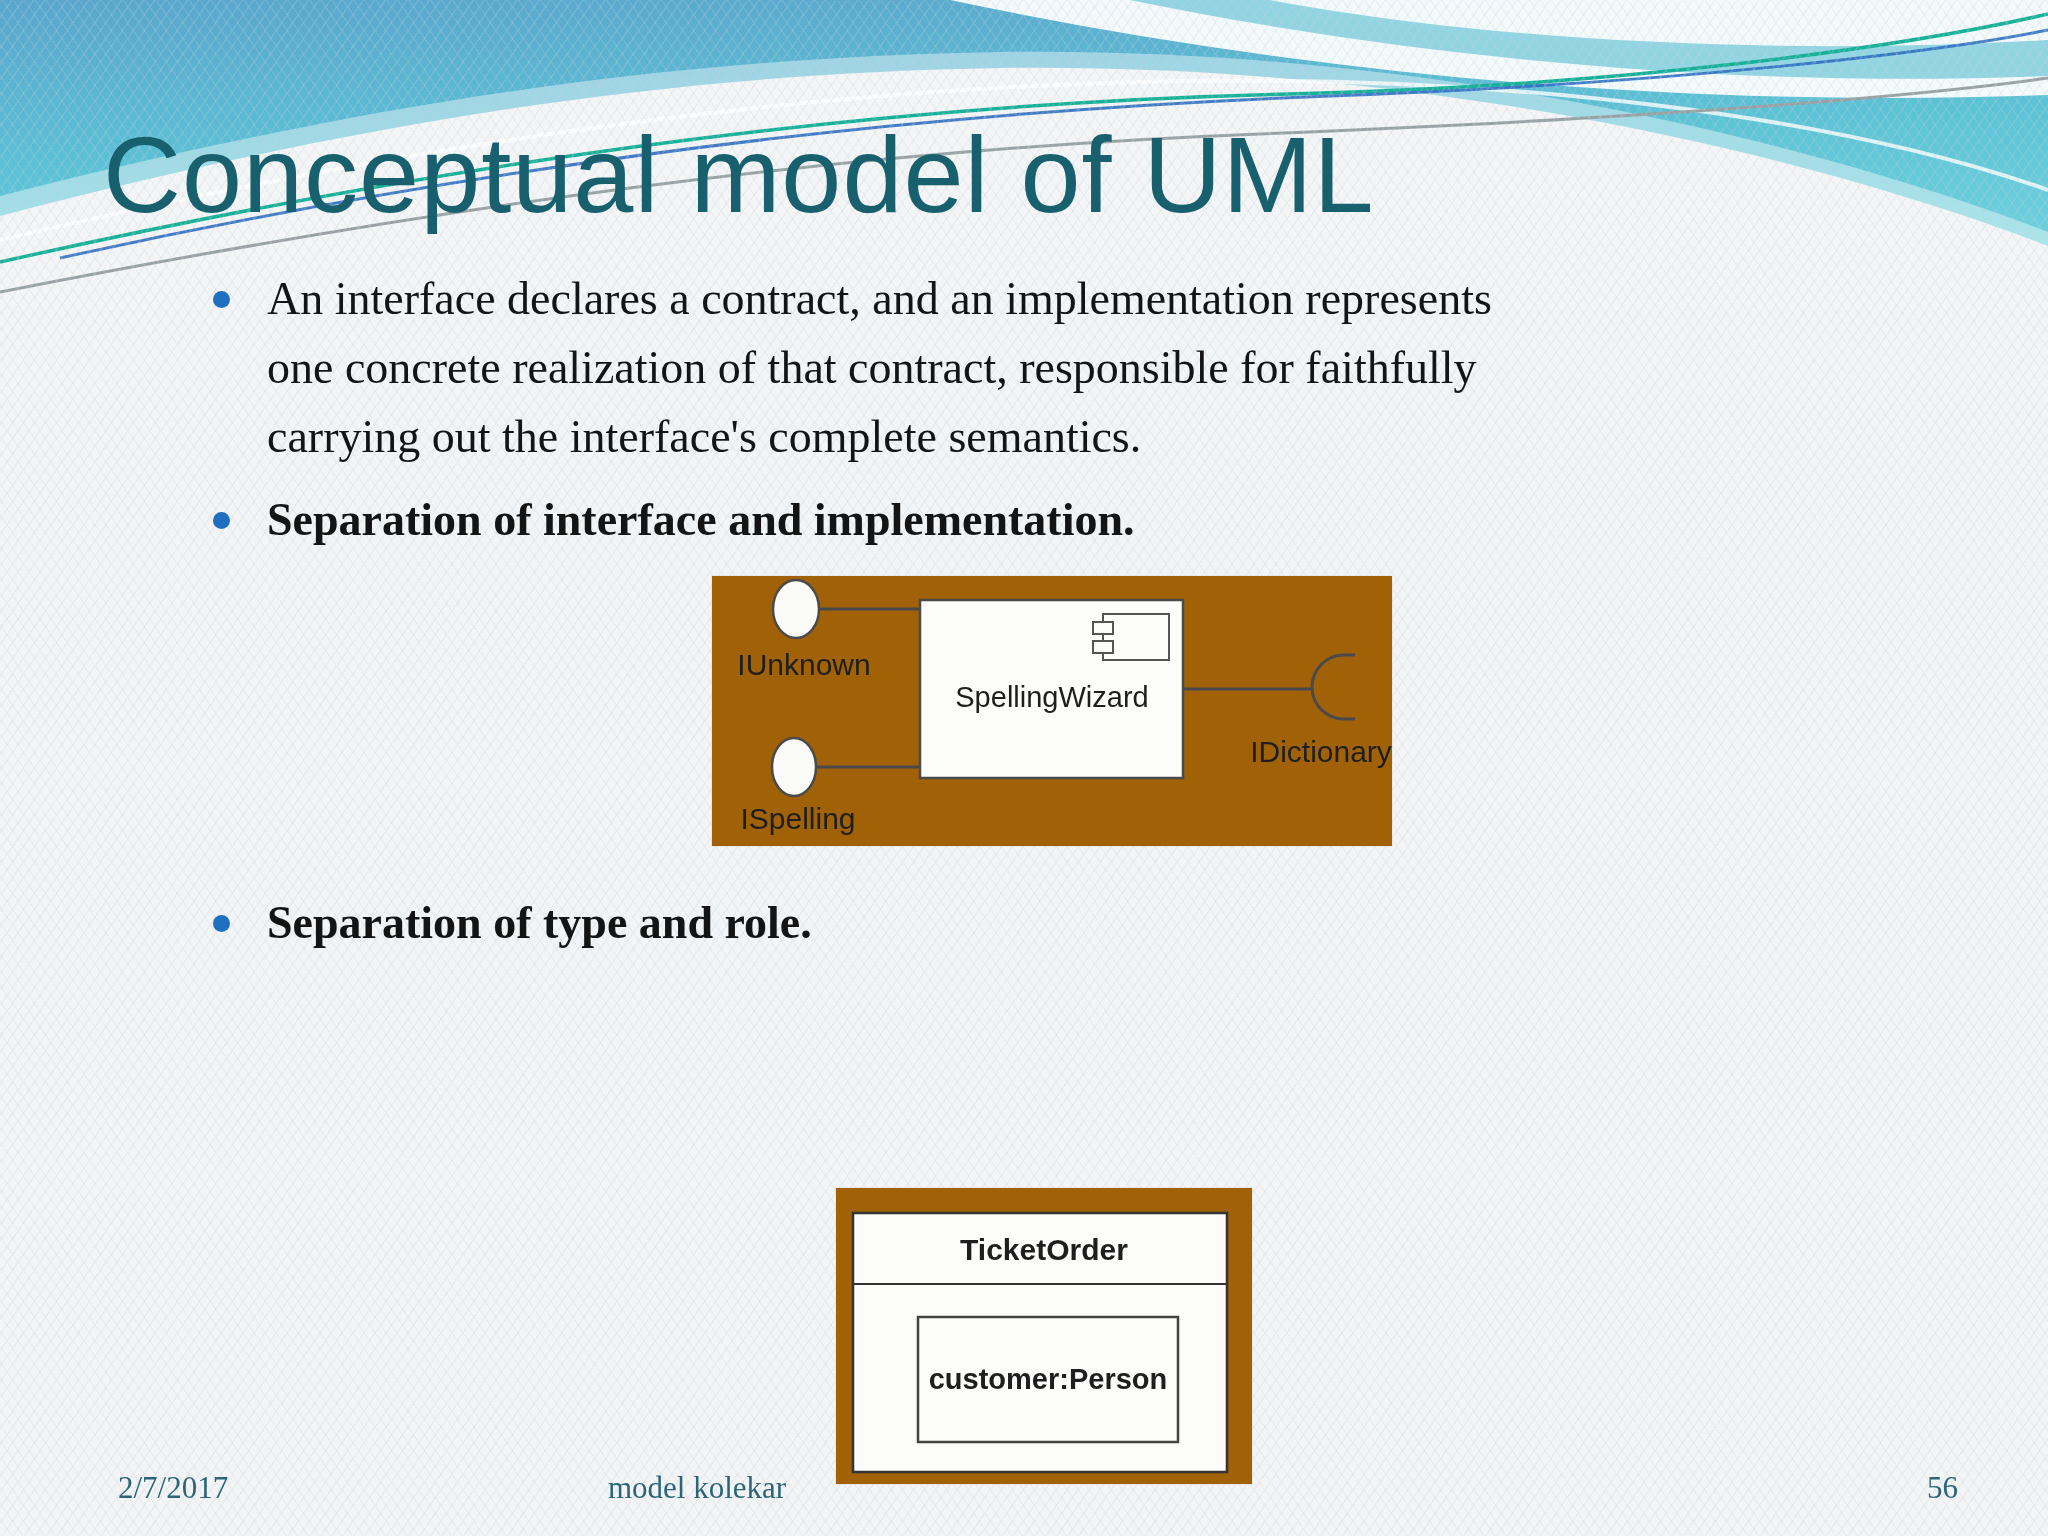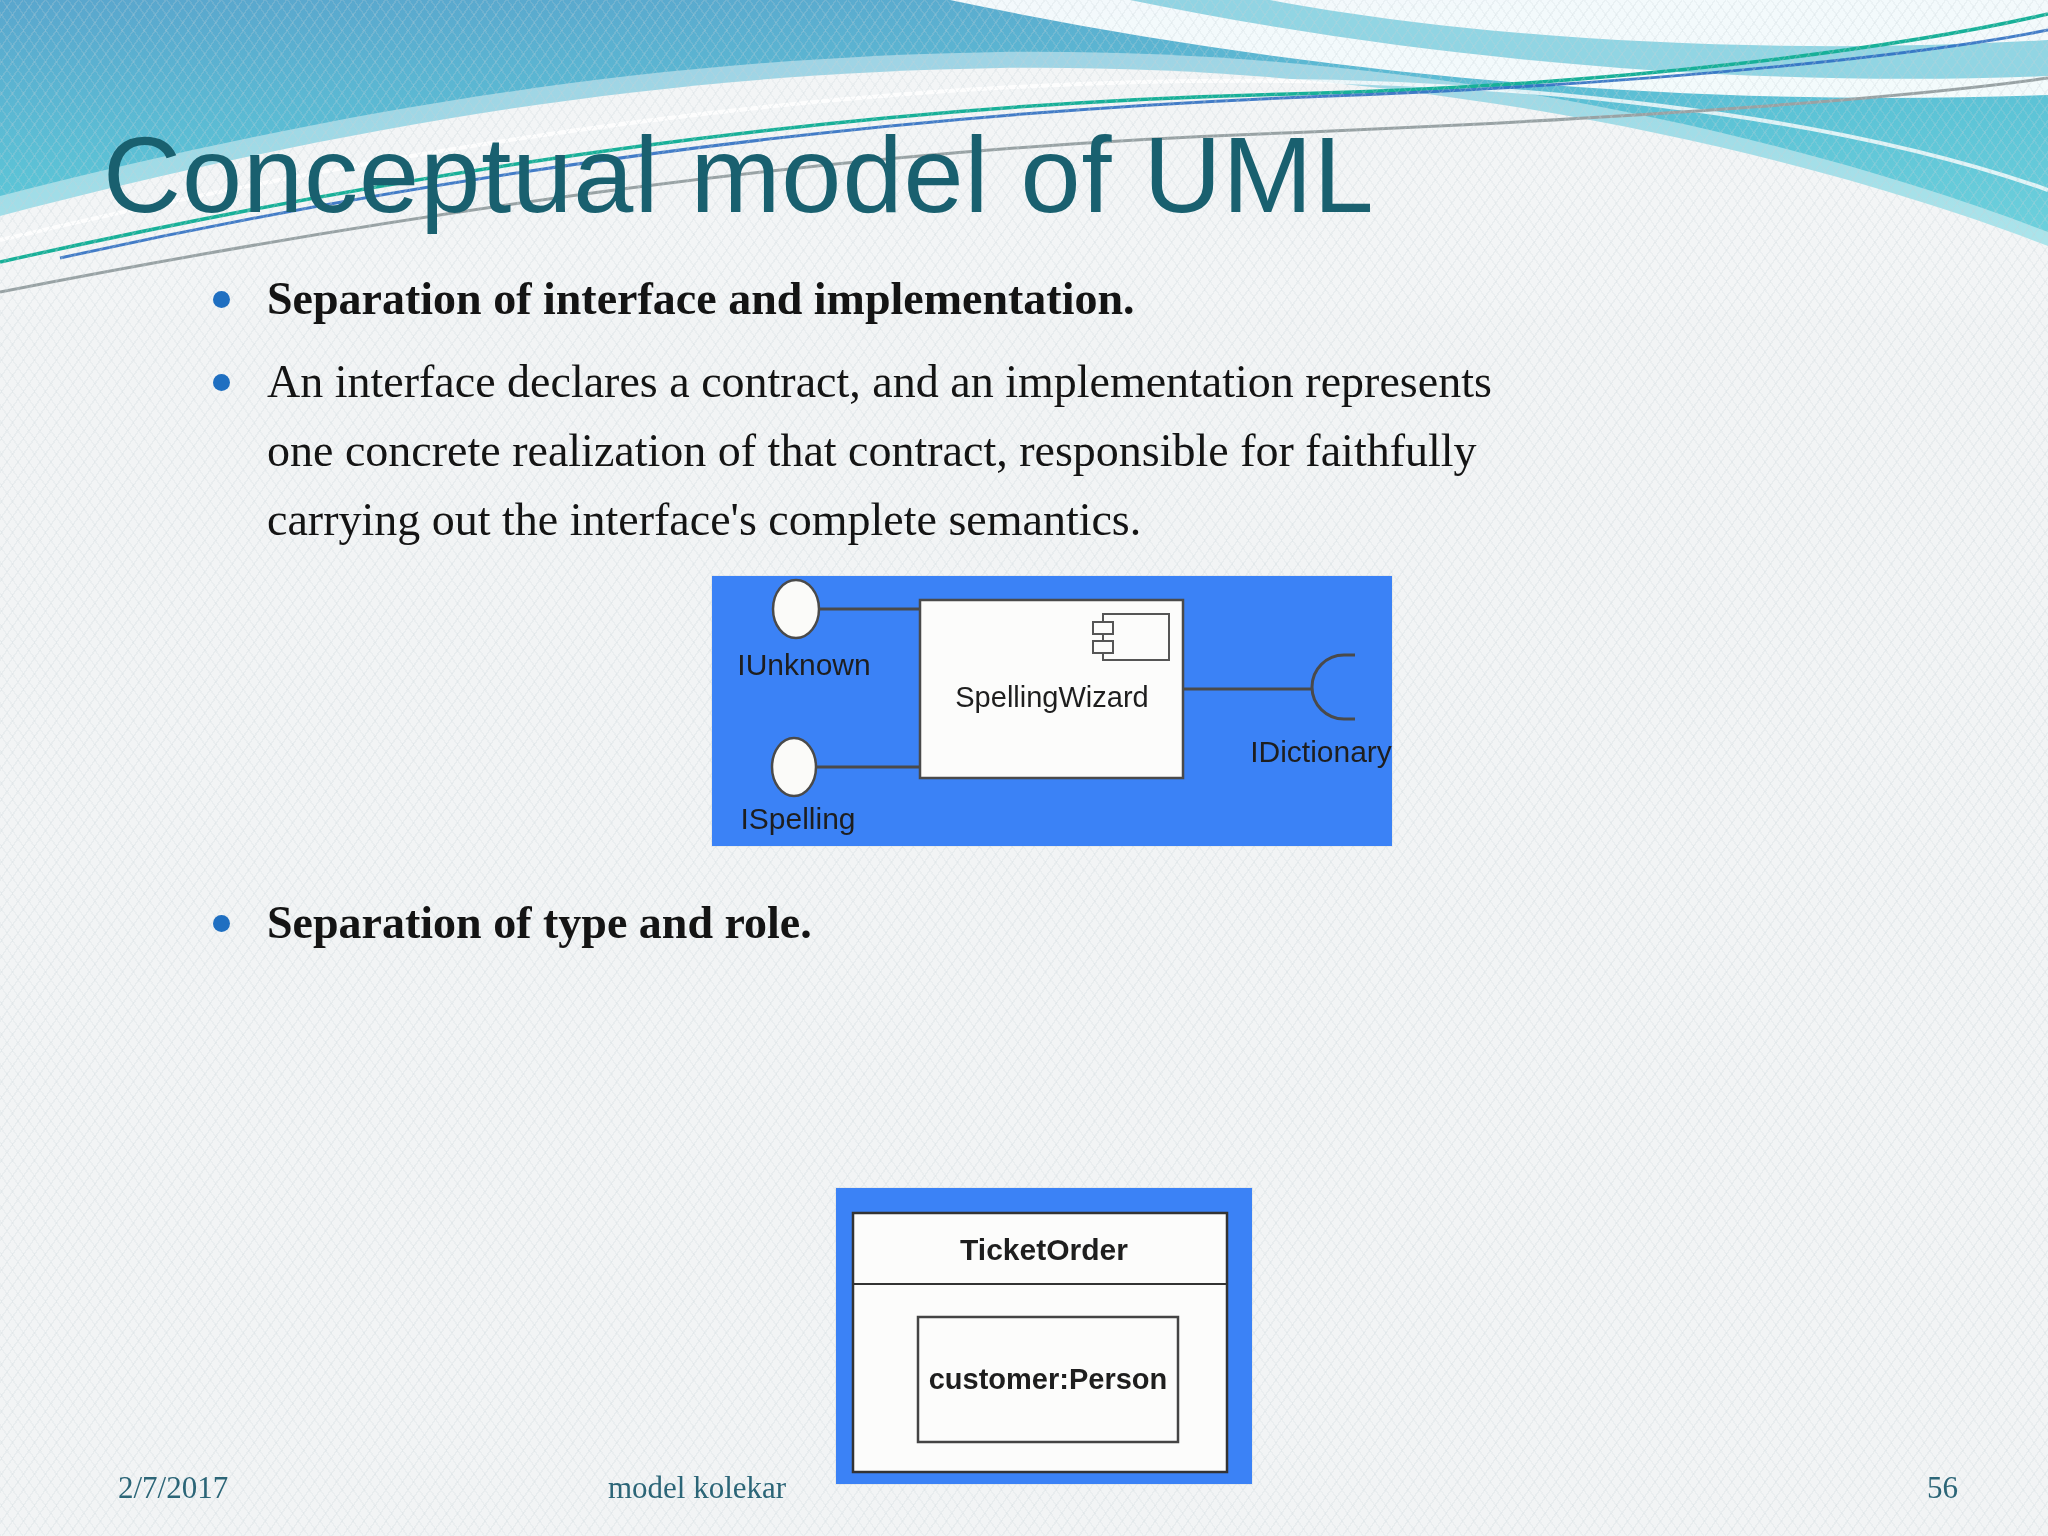--- a/index.html
+++ b/index.html
@@ -48,21 +48,21 @@
     width:17px;height:17px;border-radius:50%;
     background:#1f6fc1;
     flex:0 0 17px;
     margin-top:27px;
     margin-right:37px;
   }
   .txt{white-space:pre-line;}
   .li.heading .txt{font-weight:bold;}
   .diagram{
     position:absolute;z-index:3;
-    background:#3b82f6;
+    background:#a16207;
     box-shadow:0 0 0 1px rgba(200,205,208,0.25);
   }
   .diagram svg{display:block;}
   #diagram-component{left:712px;top:576px;width:680px;height:270px;}
   #diagram-class{left:836px;top:1188px;width:416px;height:296px;font-weight:bold;}
   .dg-text{
     font-family:"Liberation Sans", sans-serif;
     fill:#1e1e1e;
   }
   .footer-item{
@@ -97,29 +97,29 @@
     <path d="M 0,262 C 420,168 850,104 1290,94 C 1620,86 1900,48 2048,14" stroke="#17b098" stroke-width="3.5" fill="none"></path>
     <path d="M 60,258 C 470,168 900,112 1330,96 C 1680,83 1940,52 2048,30" stroke="#2f6fc2" stroke-width="3" fill="none" opacity="0.9"></path>
     <path d="M 0,292 C 430,208 840,150 1260,134 C 1660,118 1920,96 2048,78" stroke="#98a2a4" stroke-width="3" fill="none"></path>
   </svg>
 
   <div class="texture"></div>
 
   <h1 class="title">Conceptual model of UML</h1>
 
   <div class="section sec1">
-    <div class="li heading">
-      <span class="dot"></span>
-      <span class="txt">Separation of interface and implementation.</span>
-    </div>
     <div class="li">
       <span class="dot"></span>
       <span class="txt">An interface declares a contract, and an implementation represents
 one concrete realization of that contract, responsible for faithfully
 carrying out the interface's complete semantics.</span>
+    </div>
+    <div class="li heading">
+      <span class="dot"></span>
+      <span class="txt">Separation of interface and implementation.</span>
     </div>
   </div>
 
   <div class="diagram" id="diagram-component">
     <svg width="680" height="270" viewBox="0 0 680 270">
 
       <ellipse cx="84" cy="33" rx="23" ry="29" fill="#fbfbf9" stroke="#4a4a4a" stroke-width="2.5"></ellipse>
       <line x1="107" y1="33" x2="208" y2="33" stroke="#4a4a4a" stroke-width="3"></line>
       <ellipse cx="82" cy="191" rx="22" ry="29" fill="#fbfbf9" stroke="#4a4a4a" stroke-width="2.5"></ellipse>
       <line x1="104" y1="191" x2="208" y2="191" stroke="#4a4a4a" stroke-width="3"></line>

